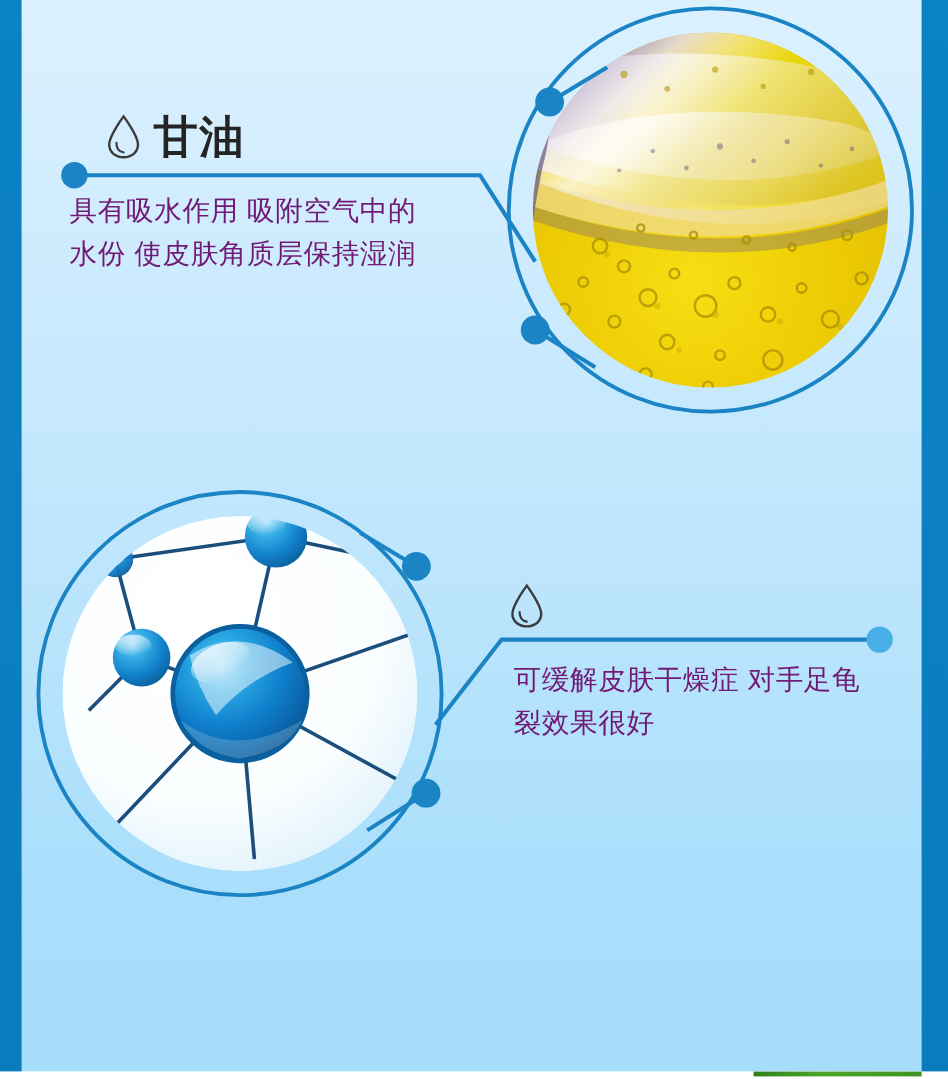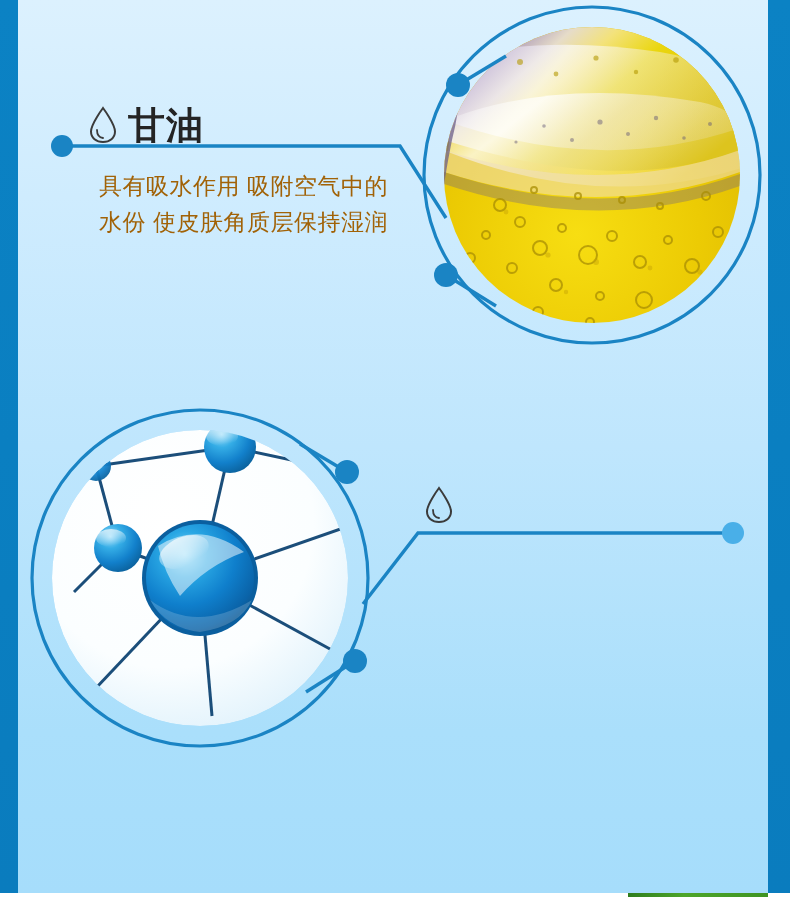--- a/index.html
+++ b/index.html
@@ -45,26 +45,26 @@
     height:56px;
   }
   .drop-icon{display:block;width:30px;height:38px;}
   .title{
     font-size:37px;line-height:1;color:#242424;font-weight:700;
     letter-spacing:1px;
     font-family:"Liberation Sans","DejaVu Sans",sans-serif;
   }
   .desc{
     margin-top:16px;
-    font-size:23px;line-height:1.55;color:#a16207;
+    font-size:23px;line-height:1.55;color:#701a75;
     letter-spacing:0.5px;
     white-space:pre-line;
     font-family:"Liberation Sans","DejaVu Sans",sans-serif;
   }
-  #block-glycerin{left:58px;top:97px;width:330px;text-align:right;}
+  #block-glycerin{left:58px;top:86px;width:330px;}
   #block-glycerin .head{padding-left:30px;}
   #block-allantoin{left:420px;top:477px;width:330px;}
   #block-allantoin .head{padding-left:4px;}
   #block-allantoin .desc{padding-left:8px;}
 </style>
 </head>
 <body>
 
 <div id="stage">
 
@@ -273,15 +273,17 @@
 水份 使皮肤角质层保持湿润</div>
   </div>
 
   <div class="block" id="block-allantoin">
     <div class="head">
       <svg class="drop-icon" viewBox="0 0 30 38">
         <path d="M15 2 C15 2 3 18 3 25.5 C3 32 8.4 36 15 36 C21.6 36 27 32 27 25.5 C27 18 15 2 15 2 Z" fill="none" stroke="#3b3b3b" stroke-width="2"></path>
         <path d="M9 24 C9 29 11.5 31.5 15 32" fill="none" stroke="#3b3b3b" stroke-width="1.8" stroke-linecap="round"></path>
       </svg>
     </div>
+    <div class="desc">可缓解皮肤干燥症 对手足龟
+裂效果很好</div>
   </div>
 
 </div>
 
 </body></html>

